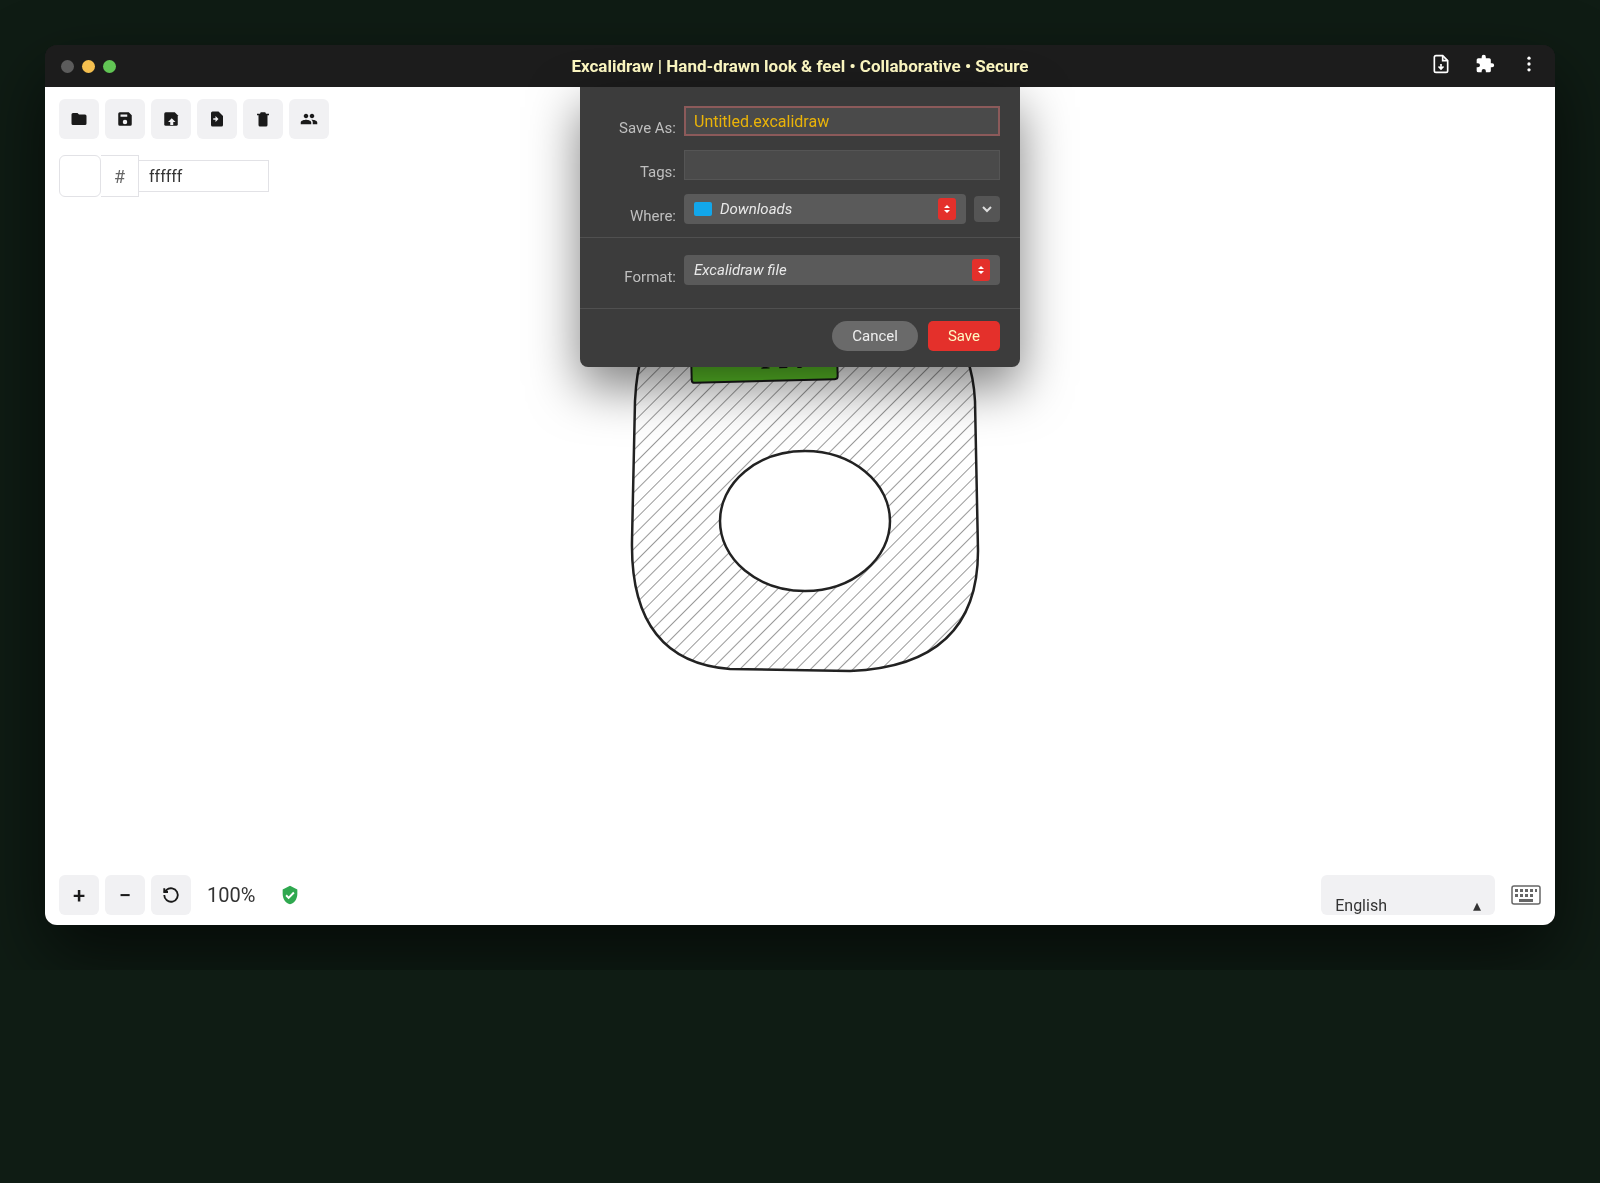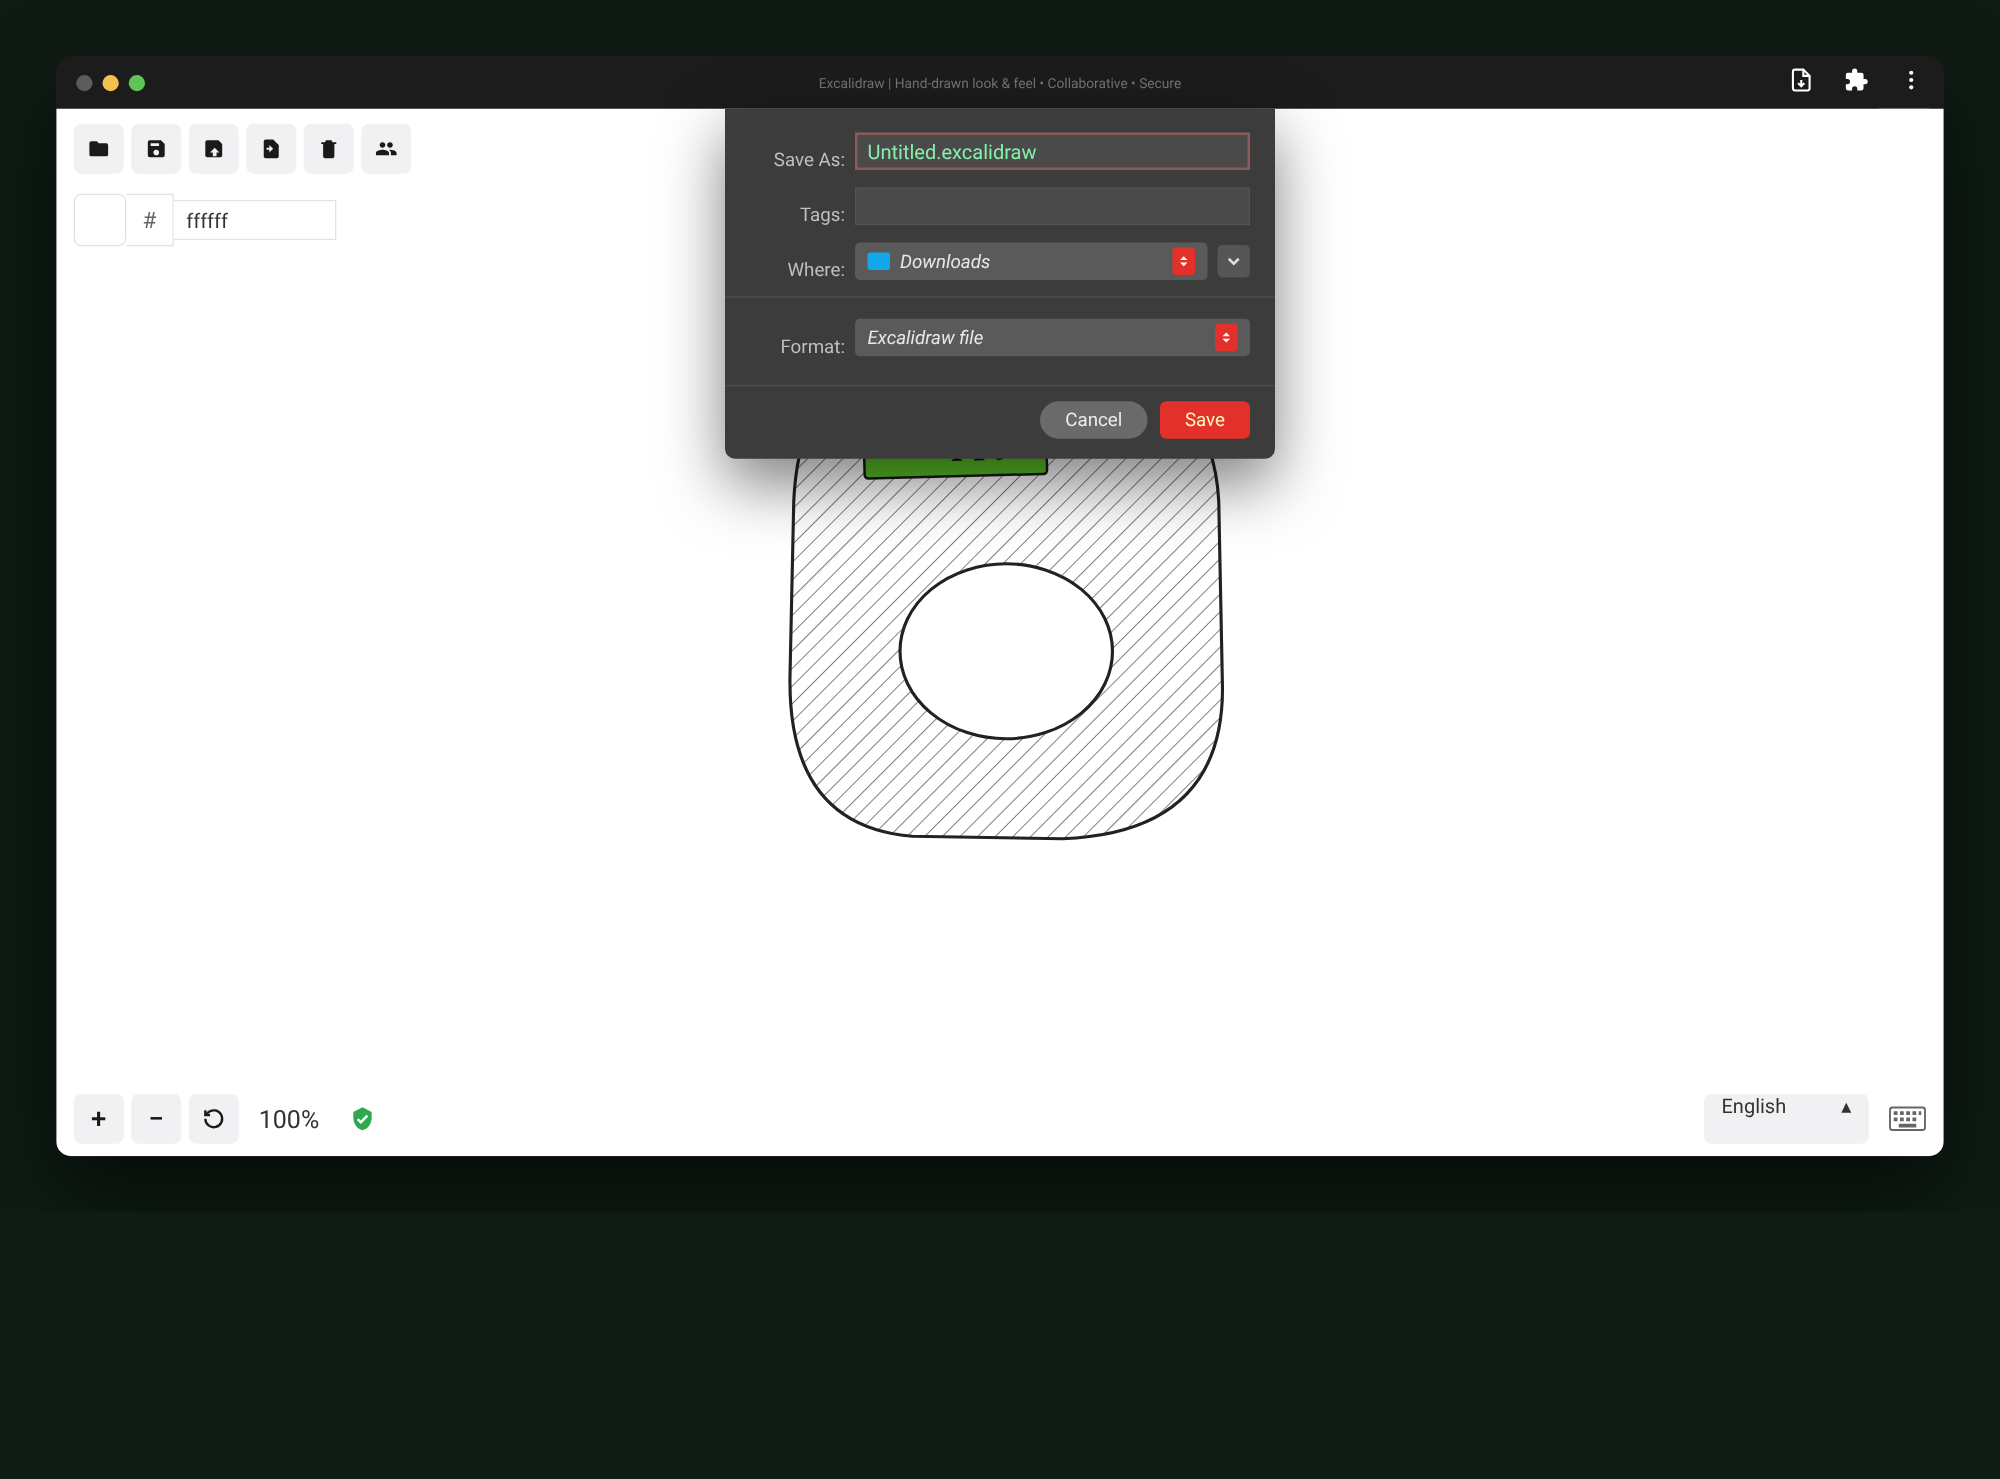--- a/index.html
+++ b/index.html
@@ -2,21 +2,21 @@
 <html><head>
 <meta charset="utf-8">
 <style>
   * { box-sizing: border-box; margin: 0; padding: 0; font-family: -apple-system, BlinkMacSystemFont, "Segoe UI", Roboto, sans-serif; }
   body { background: #0f1c14; padding: 45px; }
   .window { width: 100%; height: 880px; background: #1c1c1c; border-radius: 12px; box-shadow: 0 30px 70px rgba(0,0,0,0.6); overflow: hidden; display: flex; flex-direction: column; position: relative; }
   .titlebar { height: 42px; background: #1c1c1c; display: flex; align-items: center; padding: 0 16px; position: relative; }
   .traffic { display: flex; gap: 8px; }
   .dot { width: 13px; height: 13px; border-radius: 50%; }
   .dot.red { background: #5c5c5c; } .dot.yellow { background: #f4bf4f; } .dot.green { background: #61c554; }
-  .title-text { position: absolute; left: 50%; transform: translateX(-50%); color: #737373; font-size: 11px; font-weight: 400; }
+  .title-text { position: absolute; left: 50%; transform: translateX(-50%); color: #fef9c3; font-size: 17px; font-weight: 700; }
   .title-right { margin-left: auto; display: flex; gap: 24px; color: #fff; }
   .title-right svg { width: 20px; height: 20px; }
   .content { flex: 1; background: #fff; position: relative; display: flex; flex-direction: column; }
   
   .toolbar { padding: 12px 14px; display: flex; gap: 6px; }
   .tbtn { width: 40px; height: 40px; border-radius: 6px; background: #f1f1f3; display: flex; align-items: center; justify-content: center; color: #1a1a1a; cursor: pointer; }
   .tbtn svg { width: 18px; height: 18px; }
   .tool-gap { width: 410px; }
   .tool-text { width: 40px; height: 40px; display: flex; align-items: center; justify-content: center; background: #f1f1f3; border-radius: 6px; font-family: Georgia, serif; font-weight: 800; font-size: 20px; }
   .tool-count { font-size: 12px; color: #888; align-self: flex-end; margin-bottom: 4px; margin-left: 4px; }
@@ -29,30 +29,30 @@
   .hex-input { width: 130px; height: 32px; border: 1px solid #e2e2e6; border-left: none; padding: 0 10px; font-size: 16px; color: #333; background: #fff; margin-left: -8px; outline: none; }
   
   .canvas { flex: 1; position: relative; }
   .drawing { position: absolute; left: 50%; top: 60px; transform: translateX(-50%); }
   .green-label { position: absolute; top: 110px; left: 50%; margin-left: -110px; transform: rotate(-1.5deg); background: #5bc228; border: 2px solid #1a1a1a; border-radius: 4px; padding: 10px 24px; font-family: "Comic Sans MS", cursive; font-size: 32px; font-weight: 600; color: #111; z-index: 2; }
   
   .bottombar { height: 60px; padding: 0 14px; display: flex; align-items: center; gap: 6px; }
   .bbtn { width: 40px; height: 40px; border-radius: 6px; background: #f1f1f3; display: flex; align-items: center; justify-content: center; cursor: pointer; font-size: 22px; font-weight: 500; color: #1a1a1a; }
   .zoom { margin-left: 10px; font-size: 20px; color: #333; }
   .shield { margin-left: 18px; display: flex; align-items: center; }
-  .lang { margin-left: auto; background: #f1f1f3; border-radius: 6px; padding: 0 14px; height: 40px; display: flex; align-items: flex-start; gap: 44px; font-size: 16px; color: #333; cursor: pointer; }
+  .lang { margin-left: auto; background: #f1f1f3; border-radius: 6px; padding: 0 14px; height: 40px; display: flex; align-items: flex-end; gap: 86px; font-size: 16px; color: #333; cursor: pointer; }
   .kb { margin-left: 10px; display: flex; align-items: center; color: #666; }
   
   .dogear { position: absolute; top: 42px; right: 0; width: 52px; height: 52px; background: linear-gradient(135deg, #aaa 0%, #aaa 49.8%, transparent 50%); border-top-right-radius: 12px; }
   
   .dialog { position: absolute; top: 42px; left: 50%; transform: translateX(-50%); width: 440px; background: #3c3c3c; border-radius: 0 0 8px 8px; box-shadow: 0 20px 50px rgba(0,0,0,0.5); z-index: 100; overflow: hidden; }
   .dlg-body { padding: 18px 20px 10px; }
   .dlg-row { display: flex; align-items: center; margin-bottom: 12px; }
   .dlg-label { width: 84px; text-align: right; color: #bfbfbf; font-size: 15px; padding-right: 8px; margin-top: 14px; }
-  .dlg-input { flex: 1; height: 30px; background: #4a4a4a; border: 2px solid #8c5a5a; color: #86efac; font-size: 16px; padding: 0 8px; outline: none; }
+  .dlg-input { flex: 1; height: 30px; background: #4a4a4a; border: 2px solid #8c5a5a; color: #eab308; font-size: 16px; padding: 0 8px; outline: none; }
   .dlg-input.noborder { border: 1px solid #555; }
   .dlg-select { flex: 1; height: 30px; background: #5a5a5a; border: none; color: #e8e8e8; font-size: 15px; padding: 0 10px; display: flex; align-items: center; gap: 8px; position: relative; border-radius: 4px; font-style: italic; }
   .dlg-select .dl-icon { width: 18px; height: 14px; background: #12a7eb; border-radius: 2px; display: inline-block; position: relative; }
   .updown { margin-left: auto; width: 18px; height: 22px; background: #e4302b; border-radius: 3px; display: flex; flex-direction: column; align-items: center; justify-content: center; color: #fff; }
   .updown svg { width: 10px; height: 10px; }
   .expand { width: 26px; height: 26px; background: #555; border-radius: 4px; margin-left: 8px; display: flex; align-items: center; justify-content: center; color: #ddd; }
   .dlg-divider { border-top: 1px solid #505050; margin: 8px -20px 16px; }
   .dlg-footer { padding: 12px 20px 16px; display: flex; justify-content: flex-end; gap: 10px; border-top: 1px solid #505050; }
   .dlg-btn { height: 30px; padding: 0 20px; border-radius: 5px; font-size: 15px; border: none; cursor: pointer; }
   .dlg-btn.cancel { background: #6a6a6a; color: #eee; border-radius: 15px; }

